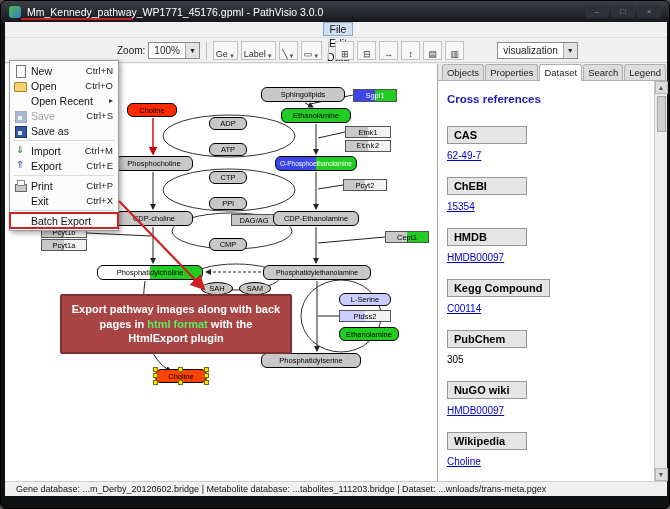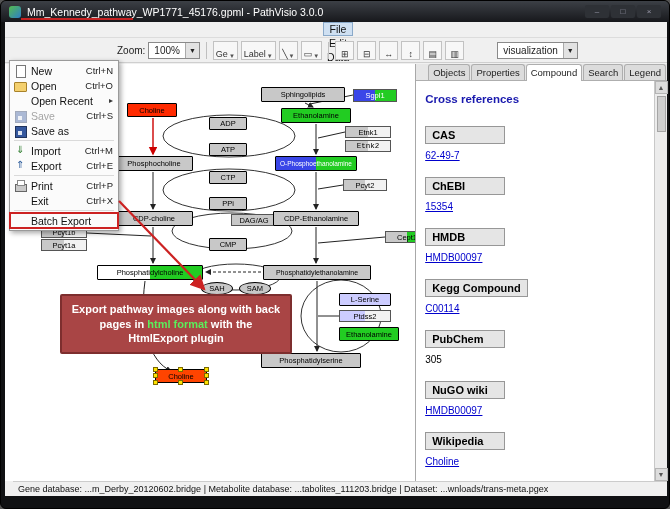--- a/index.html
+++ b/index.html
@@ -25,46 +25,46 @@
   .tbtn{min-width:19px;height:19px;border:1px solid #c2c2c2;background:#f7f7f7;display:flex;align-items:flex-end;justify-content:center;font-size:9px;padding:0 2px;gap:1px;color:#333;}
   .tbtn .dd{font-size:6px;color:#555;}
   .tsep{width:1px;height:17px;background:#bfbfbf;margin:0 3px;}
   .viz{margin-left:30px;}
 
   .main{position:absolute;top:42px;left:0;right:0;bottom:15px;display:flex;}
   .canvas{position:relative;width:447px;height:100%;background:#fff;border-right:1px solid #a8a8a8;overflow:hidden;}
   #edge-layer{position:absolute;left:0;top:0;width:100%;height:100%;}
 
   .pnode{position:absolute;border:1px solid #000;display:flex;align-items:center;justify-content:center;font-size:7.5px;white-space:nowrap;color:#000;z-index:3;}
-  .pnode.rounded{border-radius:1px;}
+  .pnode.rounded{border-radius:6px;}
   .pnode.ellipse{border-radius:50%;}
   .pnode.rect{border-radius:0;border-color:#555;}
   .pnode.selected{z-index:5;}
   .handle{position:absolute;width:5px;height:5px;background:#ffe200;border:1px solid #7c6b00;}
   .h-nw{left:-3px;top:-3px}.h-n{left:50%;margin-left:-3px;top:-3px}.h-ne{right:-3px;top:-3px}.h-e{right:-3px;top:50%;margin-top:-3px}
   .h-se{right:-3px;bottom:-3px}.h-s{left:50%;margin-left:-3px;bottom:-3px}.h-sw{left:-3px;bottom:-3px}.h-w{left:-3px;top:50%;margin-top:-3px}
 
   .annotation-box{position:absolute;left:55px;top:230px;width:232px;padding:6px 9px;background:#a94545;border:2px solid #7d2e2e;color:#fff;font-size:11px;font-weight:bold;text-align:center;line-height:1.32;z-index:10;border-radius:2px;}
   .annotation-box .hl{color:#5bee5b;}
 
   .sidebar{position:relative;flex:1;background:#f0f0f0;display:flex;flex-direction:column;}
-  .tabs{display:flex;height:17px;background:#e6e6e6;border-bottom:1px solid #aeaeae;font-size:9.5px;align-items:flex-end;padding-left:12px;color:#222;}
+  .tabs{display:flex;height:17px;background:#e6e6e6;border-bottom:1px solid #aeaeae;font-size:9.5px;align-items:flex-end;padding-left:4px;color:#222;}
   .tab{padding:2px 4px;border:1px solid #aeaeae;border-bottom:none;background:#dcdcdc;margin-right:1px;border-radius:3px 3px 0 0;}
   .tab.active{background:#fff;position:relative;top:1px;padding-bottom:3px;}
   .backpage{flex:1;background:#fff;margin-right:13px;padding:12px 9px 0 9px;overflow:hidden;}
   .xref-heading{color:#1a1aae;font-weight:bold;font-size:11.5px;margin-bottom:20px;}
   .xref-label{display:inline-block;min-width:80px;background:#e5e5e5;border:1px solid #979797;font-weight:bold;font-size:11px;padding:2px 6px;margin-bottom:6px;color:#000;}
   .xref-value{font-size:10px;margin-bottom:15px;color:#000;}
   .xref-value.link{color:#0000cc;text-decoration:underline;cursor:pointer;}
   .vscroll{position:absolute;right:0;top:17px;bottom:0;width:13px;background:#ececec;border-left:1px solid #c8c8c8;display:flex;flex-direction:column;align-items:center;font-size:7px;color:#555;}
   .sbtn{width:13px;height:13px;display:flex;align-items:center;justify-content:center;background:#dcdcdc;border:1px solid #b5b5b5;}
   .vthumb{width:9px;height:36px;background:#cfcfcf;border:1px solid #a5a5a5;margin-top:2px;}
   .vspace{flex:1;}
 
-  .statusbar{position:absolute;left:8px;right:0;bottom:0;height:15px;background:#f0f0f0;border-top:1px solid #cccccc;font-size:9px;display:flex;align-items:center;padding:0 5px;color:#111;white-space:nowrap;overflow:hidden;}
+  .statusbar{position:absolute;left:0;right:0;bottom:0;height:15px;background:#f0f0f0;border-top:1px solid #cccccc;font-size:9px;display:flex;align-items:center;padding:0 11px;color:#111;white-space:nowrap;overflow:hidden;}
 
   
   .menu-dropdown{position:absolute;left:4px;top:38px;width:110px;background:#fbfbfb;border:1px solid #9a9a9a;box-shadow:2px 2px 5px rgba(0,0,0,.35);z-index:50;font-size:10.5px;padding:2px 0;color:#111;}
   .mrow{display:flex;align-items:center;height:15px;padding:0 5px 0 3px;position:relative;}
   .micon{width:14px;height:12px;margin-right:4px;position:relative;flex:0 0 auto;}
   .msc{margin-left:auto;font-size:9.5px;color:#222;padding-left:8px;}
   .sub{margin-left:auto;font-size:8px;color:#333;}
   .mrow.disabled{color:#a5a5a5;}
   .mrow.disabled .micon{opacity:.4;}
   .mrow.hl{outline:2px solid #cc2222;outline-offset:-1px;}
@@ -200,21 +200,21 @@
           </div>
         <div class="annotation-box">
           <span>Export pathway images along with back pages in </span><span class="hl">html format</span><span> with the HtmlExport plugin</span>
         </div>
       </div>
 
       <div class="sidebar">
         <div class="tabs" id="sidebar-tabs">
             <span class="tab">Objects</span>
             <span class="tab">Properties</span>
-            <span class="tab active">Compound</span>
+            <span class="tab active">Dataset</span>
             <span class="tab">Search</span>
             <span class="tab">Legend</span>
           </div>
         <div class="backpage">
           <div class="xref-heading">Cross references</div>
           <div id="xref-sections"><div class="xref-label">CAS</div><div class="xref-value link">62-49-7</div><div class="xref-label">ChEBI</div><div class="xref-value link">15354</div><div class="xref-label">HMDB</div><div class="xref-value link">HMDB00097</div><div class="xref-label">Kegg Compound</div><div class="xref-value link">C00114</div><div class="xref-label">PubChem</div><div class="xref-value">305</div><div class="xref-label">NuGO wiki</div><div class="xref-value link">HMDB00097</div><div class="xref-label">Wikipedia</div><div class="xref-value link">Choline</div></div>
 
         </div>
         <div class="vscroll">
           <span class="sbtn">▲</span>

